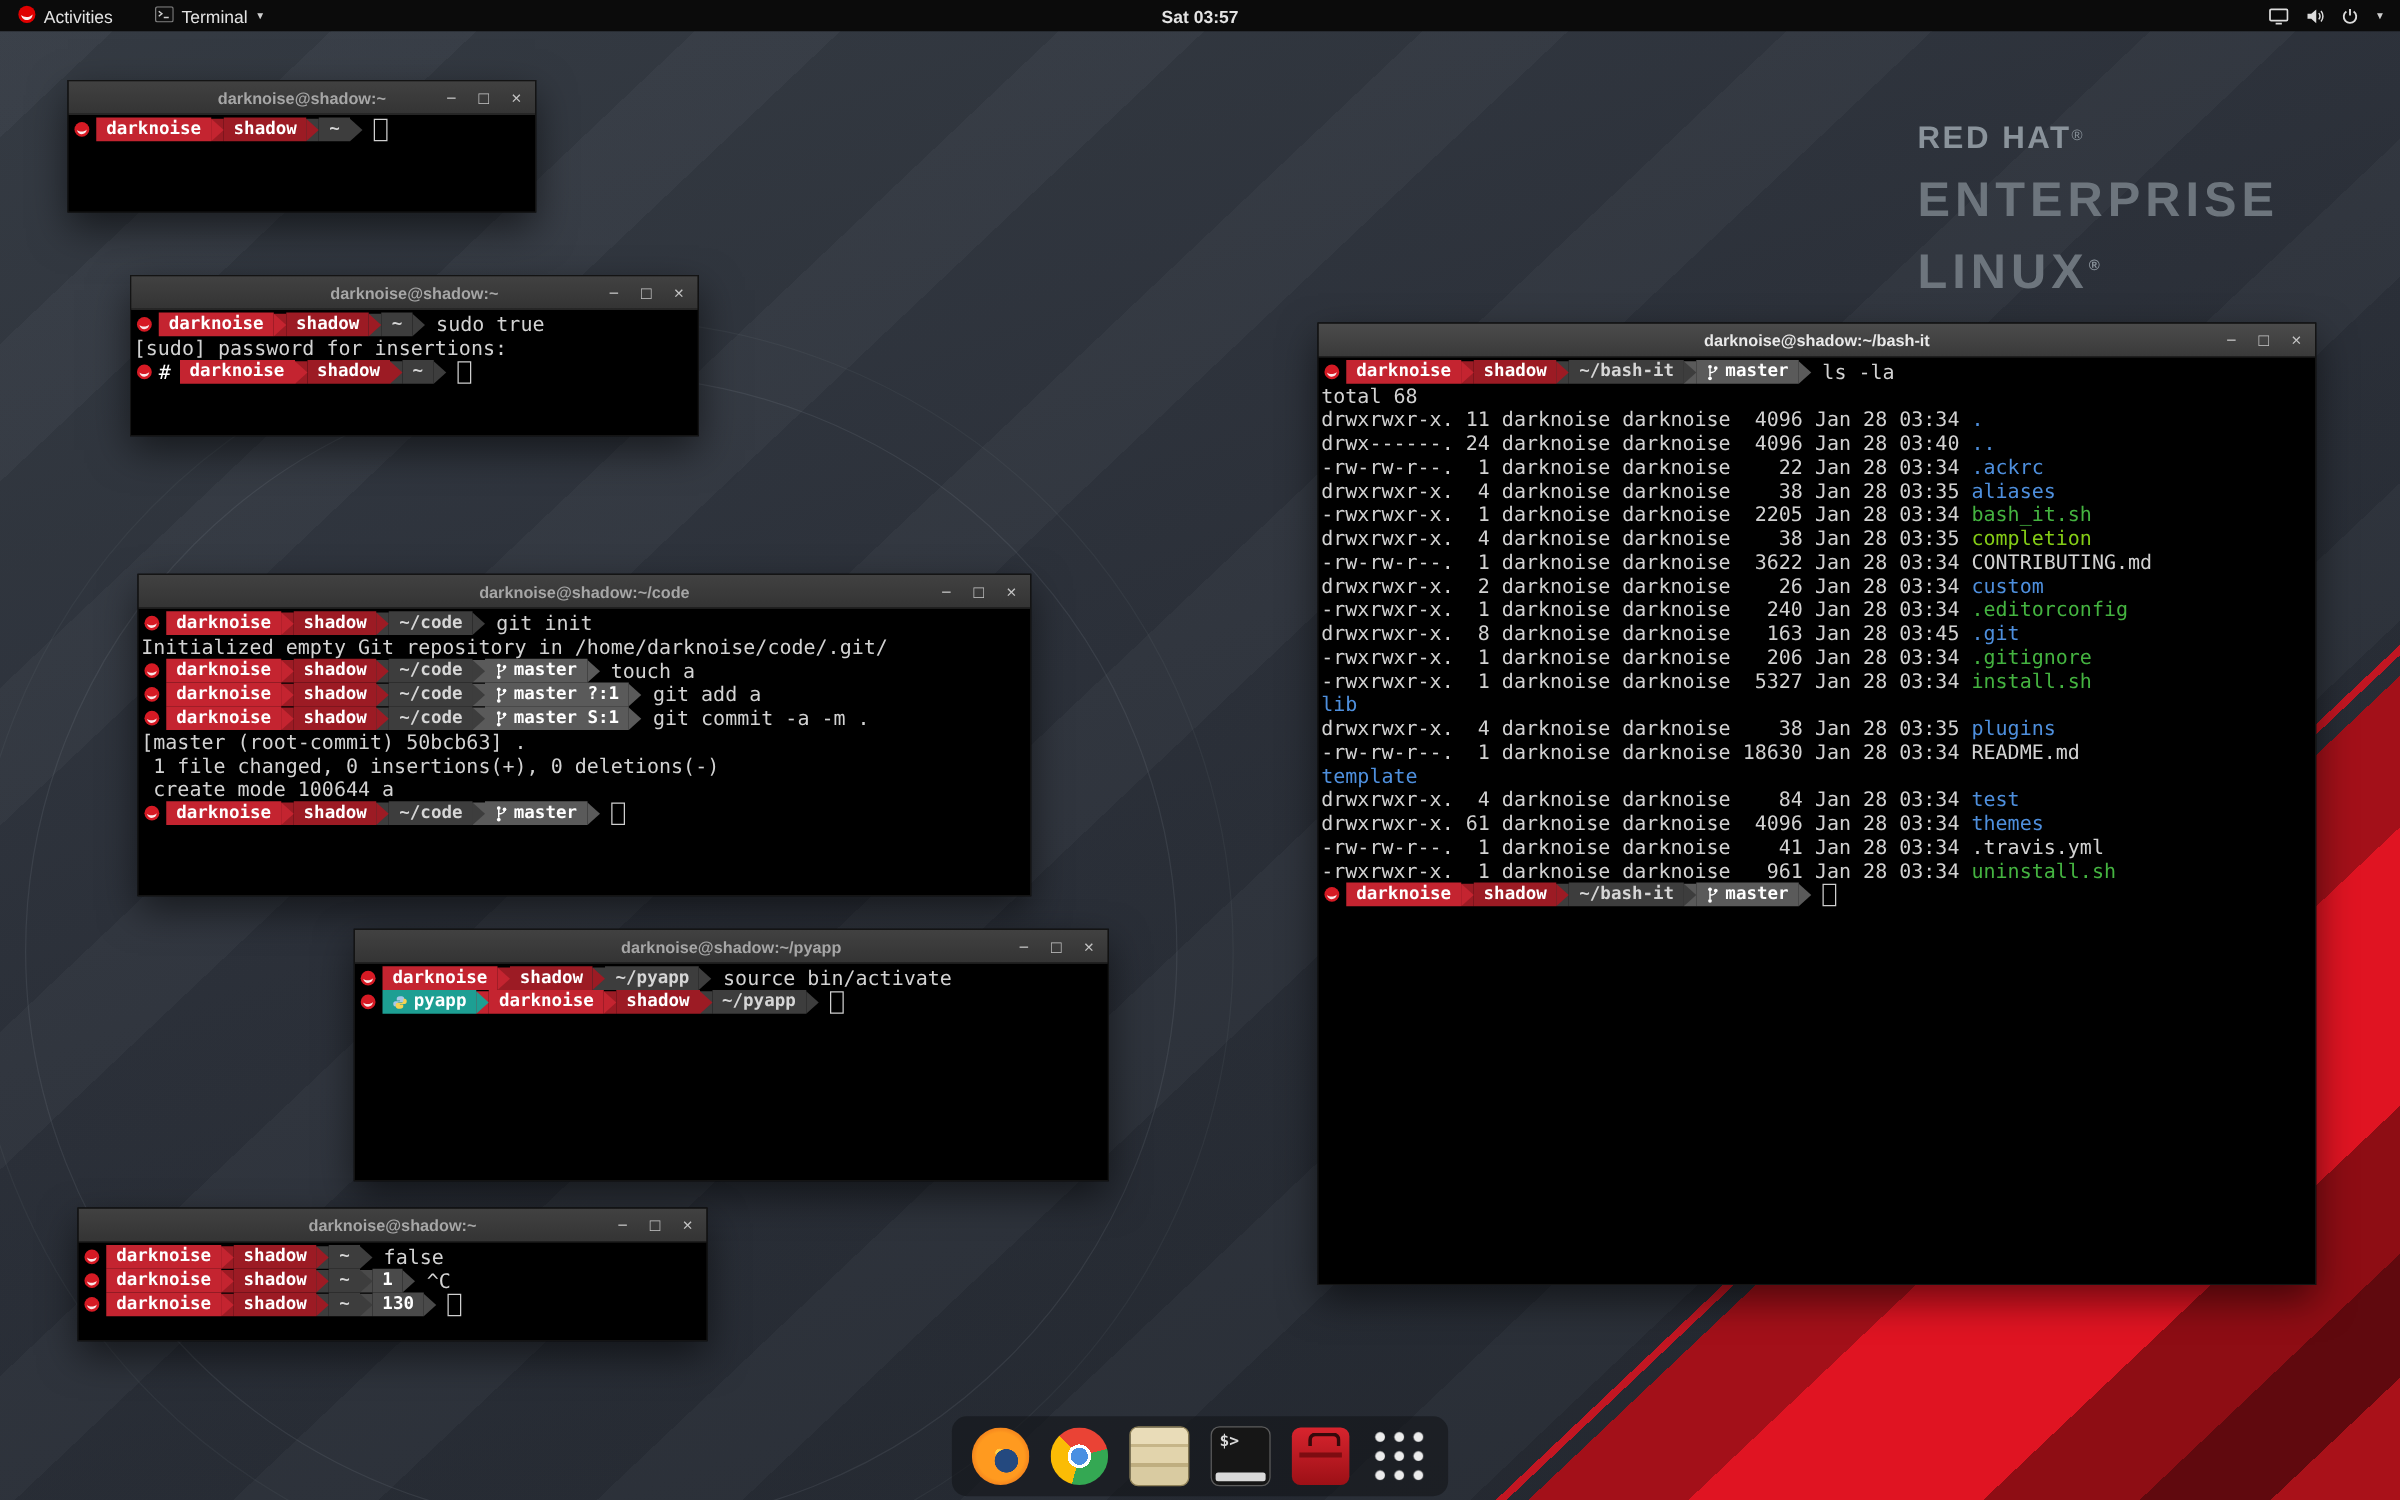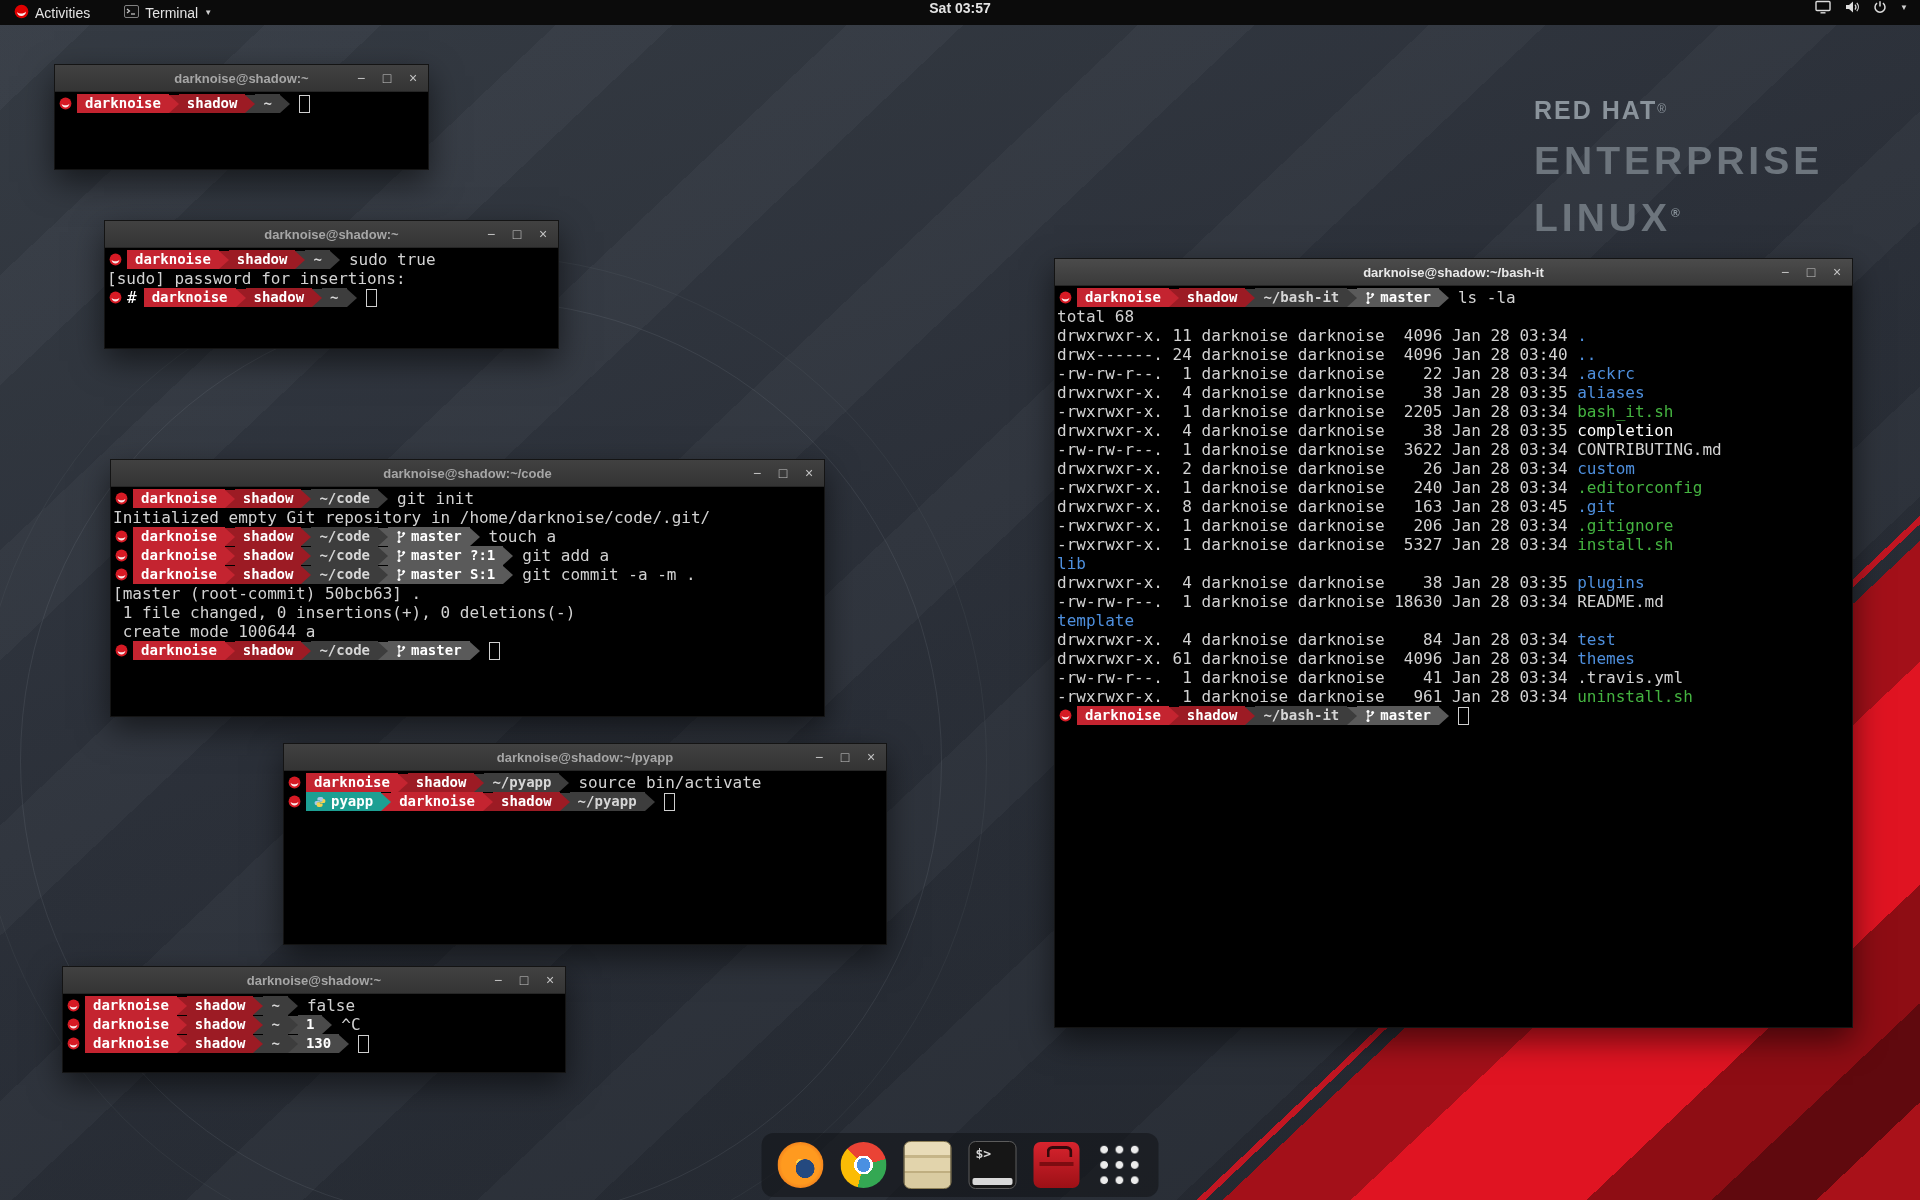--- a/index.html
+++ b/index.html
@@ -23,21 +23,21 @@
       #e01422 1800px 1962px,
       #8e0d14 1962px 2048px,
       #60090e 2048px 2120px,
       #a91119 2120px 100%);}
   .branding{position:absolute;left:1534px;top:98px;color:#79828a;line-height:1}
   .brand-name{font-size:25px;font-weight:bold;letter-spacing:2px;color:#8a939b}
   .brand-reg{font-size:12px;vertical-align:super;color:#8a939b}
   .brand-line{font-size:39px;font-weight:bold;letter-spacing:4px;color:#6d757d;margin-top:18px}
   
   .topbar{position:absolute;left:0;top:0;right:0;height:25px;background:#0b0b0b;color:#e3e3e3;
-    display:flex;align-items:flex-start;font-size:14px;z-index:50}
+    display:flex;align-items:center;font-size:14px;z-index:50}
   .tb-left{display:flex;align-items:center;gap:26px;padding-left:10px}
   .tb-item{display:flex;align-items:center;gap:6px;height:25px;padding:0 4px;cursor:default}
   .tb-caret{font-size:8px;color:#cfcfcf}
   .tb-clock{position:absolute;left:50%;transform:translateX(-50%);font-weight:bold;font-size:14px}
   .tb-right{margin-left:auto;display:flex;align-items:center;gap:13px;padding-right:12px}
   .tb-right svg{display:block}
   
   .window{position:absolute;display:flex;flex-direction:column;background:#000;
     border:1px solid #141414;box-shadow:0 12px 30px rgba(0,0,0,.55)}
   .titlebar{height:26px;flex:0 0 26px;background:linear-gradient(#414141,#343434);
@@ -312,21 +312,21 @@
               <circle cx="3" cy="11.6" r="1.5" fill="currentColor"></circle>
               <circle cx="7.6" cy="3.4" r="1.5" fill="currentColor"></circle>
               <path d="M3 3.8v6.4M3 7.2c2.8-.3 4.4-1.4 4.6-2.6" stroke="currentColor" stroke-width="1.2" fill="none"></path>
             </svg></span>master</span><span class="pl-arrow" style="border-left-color: rgb(90, 90, 90); background: transparent;"></span><span class="cmd">ls -la</span></div>
       <div class="term-line"><span class="out-text">total 68</span></div>
       <div class="term-line"><span class="out-text">drwxrwxr-x. 11 darknoise darknoise  4096 Jan 28 03:34 </span><span class="out-text" style="color: rgb(78, 143, 221);">.</span></div>
       <div class="term-line"><span class="out-text">drwx------. 24 darknoise darknoise  4096 Jan 28 03:40 </span><span class="out-text" style="color: rgb(78, 143, 221);">..</span></div>
       <div class="term-line"><span class="out-text">-rw-rw-r--.  1 darknoise darknoise    22 Jan 28 03:34 </span><span class="out-text" style="color: rgb(78, 143, 221);">.ackrc</span></div>
       <div class="term-line"><span class="out-text">drwxrwxr-x.  4 darknoise darknoise    38 Jan 28 03:35 </span><span class="out-text" style="color: rgb(78, 143, 221);">aliases</span></div>
       <div class="term-line"><span class="out-text">-rwxrwxr-x.  1 darknoise darknoise  2205 Jan 28 03:34 </span><span class="out-text" style="color: rgb(68, 179, 64);">bash_it.sh</span></div>
-      <div class="term-line"><span class="out-text">drwxrwxr-x.  4 darknoise darknoise    38 Jan 28 03:35 </span><span class="out-text" style="color: #ffffff;">completion</span></div>
+      <div class="term-line"><span class="out-text">drwxrwxr-x.  4 darknoise darknoise    38 Jan 28 03:35 </span><span class="out-text" style="color: #84cc16;">completion</span></div>
       <div class="term-line"><span class="out-text">-rw-rw-r--.  1 darknoise darknoise  3622 Jan 28 03:34 </span><span class="out-text">CONTRIBUTING.md</span></div>
       <div class="term-line"><span class="out-text">drwxrwxr-x.  2 darknoise darknoise    26 Jan 28 03:34 </span><span class="out-text" style="color: rgb(78, 143, 221);">custom</span></div>
       <div class="term-line"><span class="out-text">-rwxrwxr-x.  1 darknoise darknoise   240 Jan 28 03:34 </span><span class="out-text" style="color: rgb(68, 179, 64);">.editorconfig</span></div>
       <div class="term-line"><span class="out-text">drwxrwxr-x.  8 darknoise darknoise   163 Jan 28 03:45 </span><span class="out-text" style="color: rgb(78, 143, 221);">.git</span></div>
       <div class="term-line"><span class="out-text">-rwxrwxr-x.  1 darknoise darknoise   206 Jan 28 03:34 </span><span class="out-text" style="color: rgb(68, 179, 64);">.gitignore</span></div>
       <div class="term-line"><span class="out-text">-rwxrwxr-x.  1 darknoise darknoise  5327 Jan 28 03:34 </span><span class="out-text" style="color: rgb(68, 179, 64);">install.sh</span></div>
       <div class="term-line"><span class="out-text" style="color: rgb(78, 143, 221);">lib</span></div>
       <div class="term-line"><span class="out-text">drwxrwxr-x.  4 darknoise darknoise    38 Jan 28 03:35 </span><span class="out-text" style="color: rgb(78, 143, 221);">plugins</span></div>
       <div class="term-line"><span class="out-text">-rw-rw-r--.  1 darknoise darknoise 18630 Jan 28 03:34 </span><span class="out-text">README.md</span></div>
       <div class="term-line"><span class="out-text" style="color: rgb(78, 143, 221);">template</span></div>

